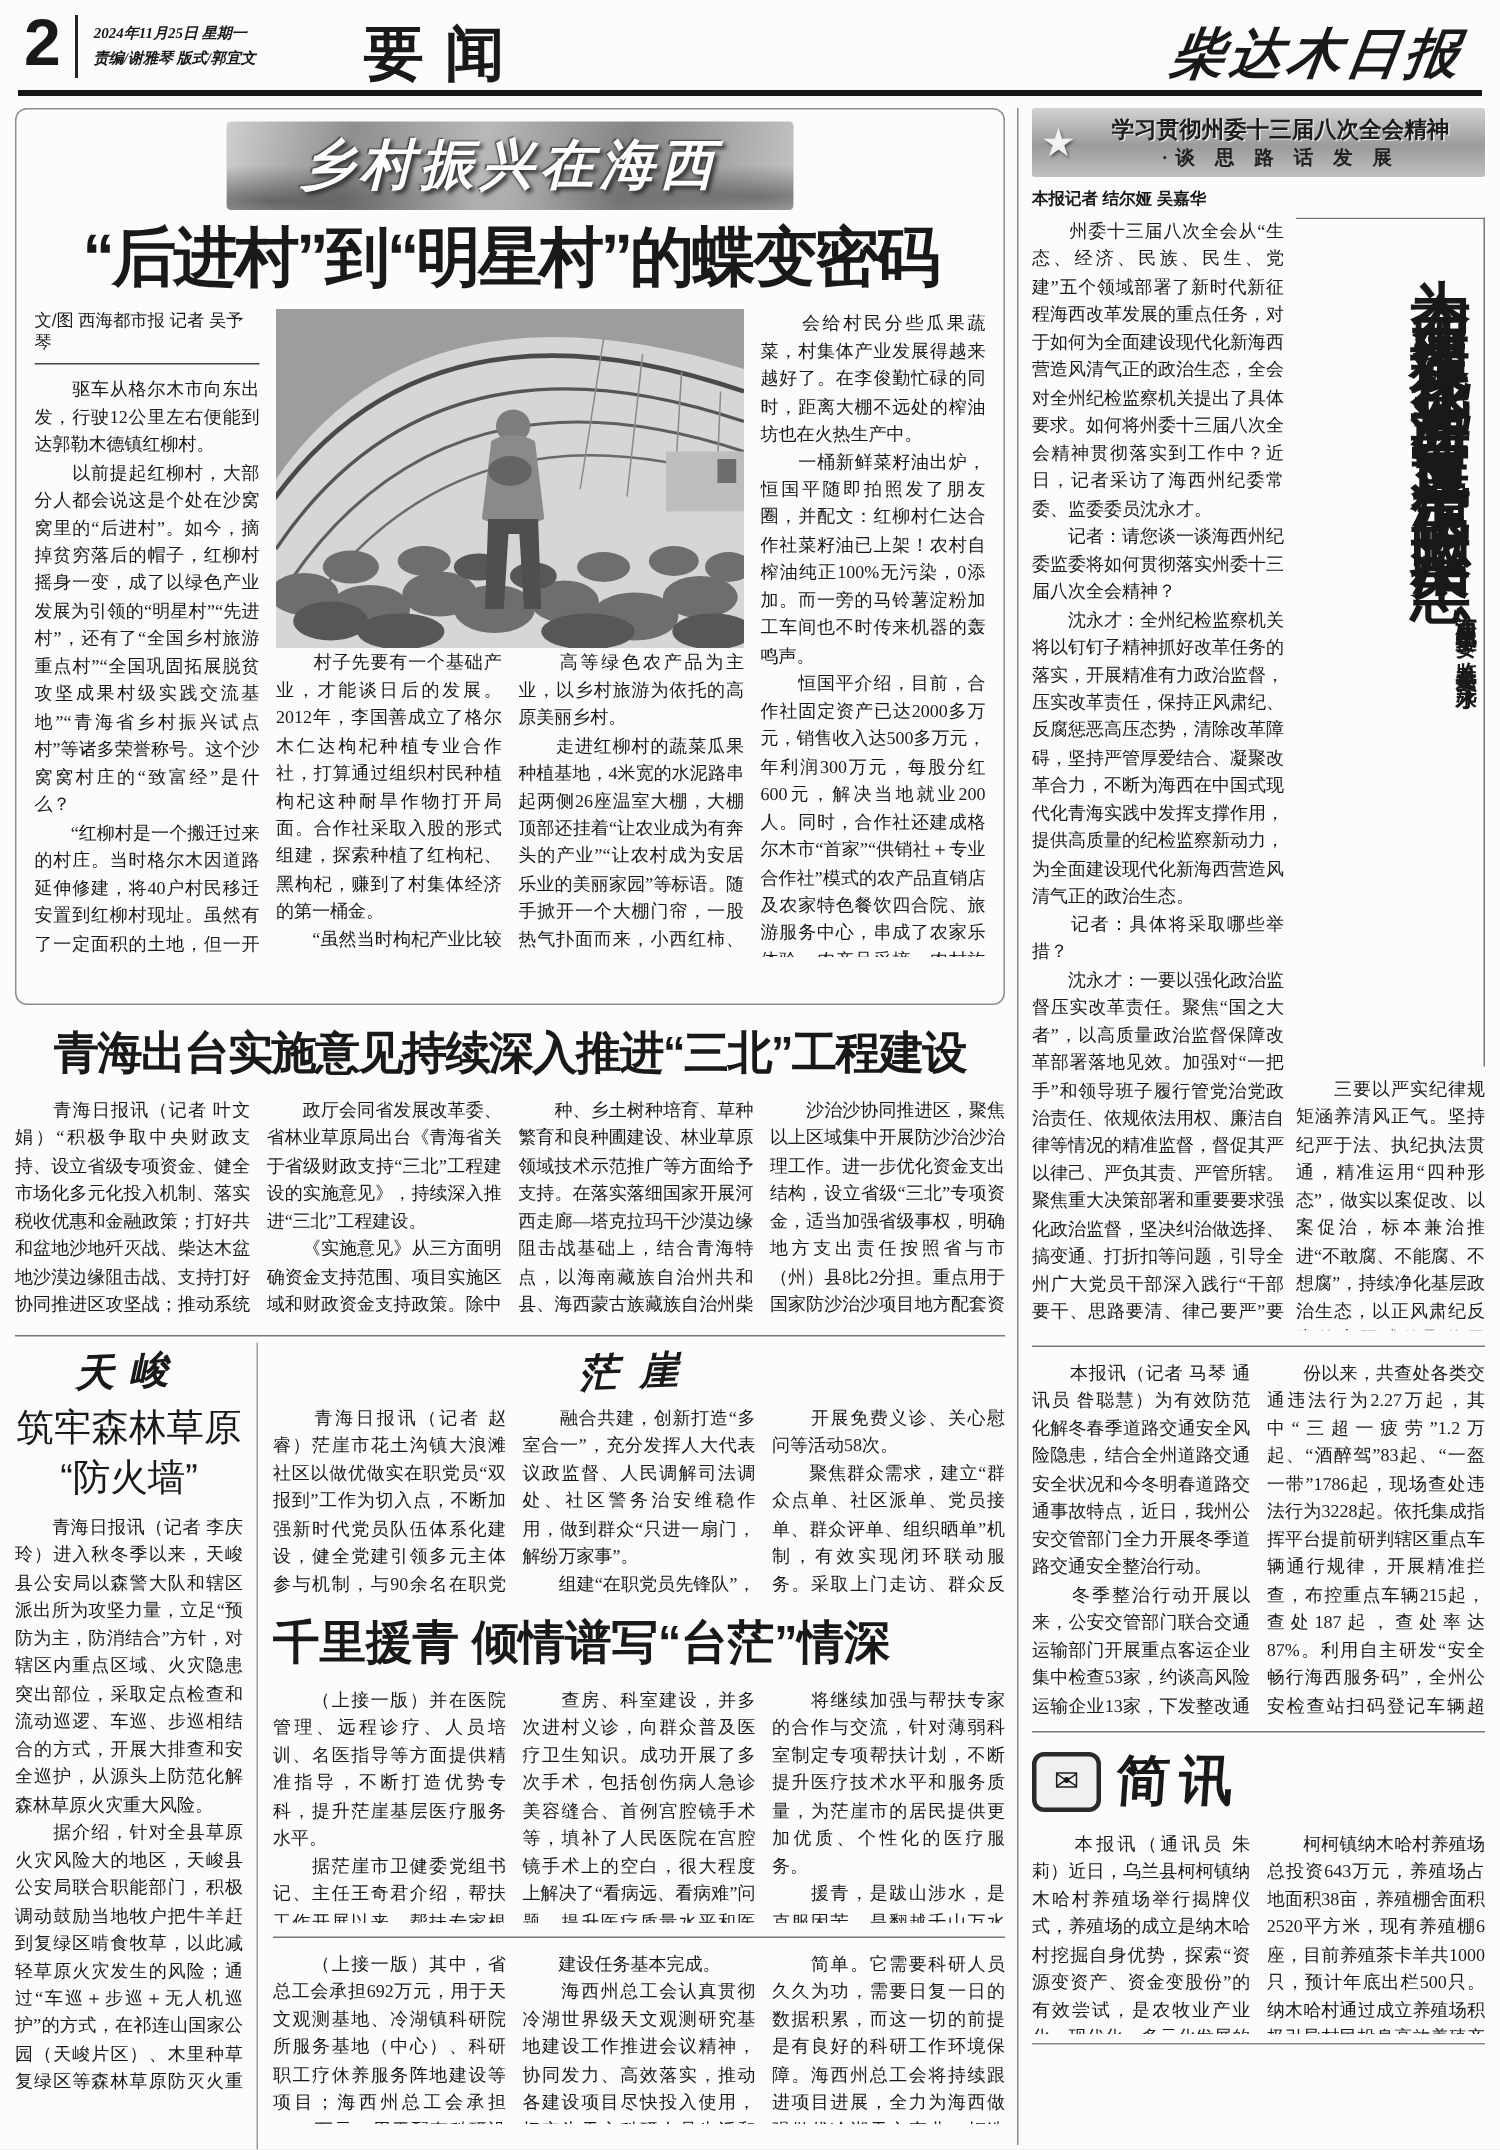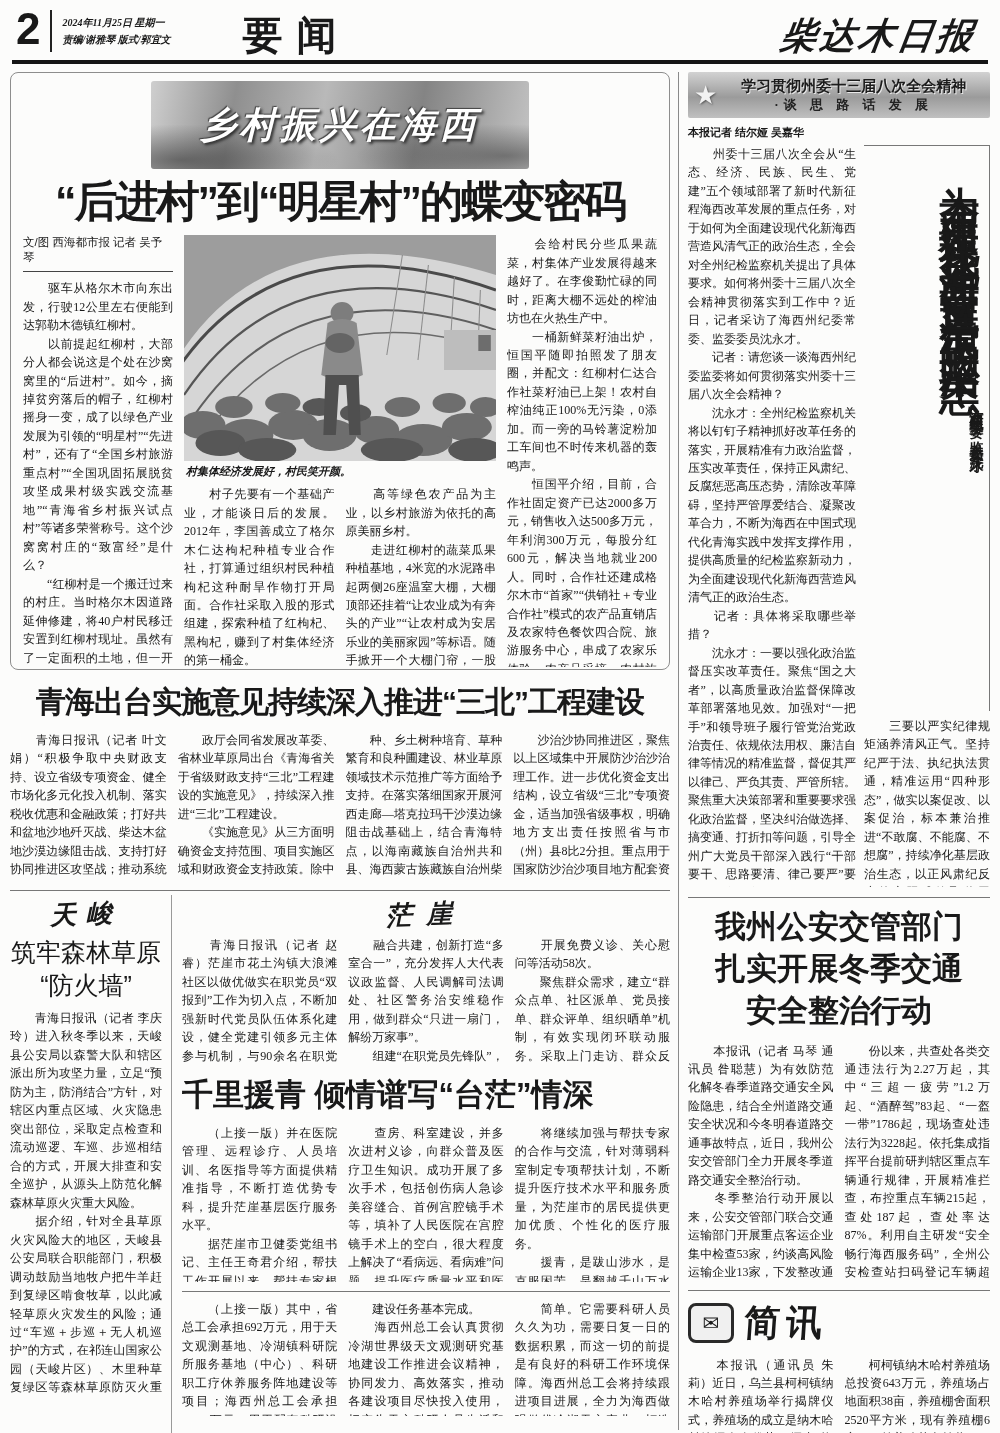--- a/index.html
+++ b/index.html
@@ -13,21 +13,21 @@
   .sec-title{font-size:40px;font-weight:bold;letter-spacing:14px;padding:2px 0 0 30px;}
   .masthead{margin-left:auto;font-size:36px;font-weight:bold;font-style:italic;letter-spacing:3px;
             transform:skewX(-8deg);padding:6px 14px 0 0;font-family:"Liberation Serif",serif;}
   .rule{height:4px;background:#151515;margin:2px 2px 0 2px;}
   
   .content{display:flex;margin-top:8px;height:1358px;}
   .lcol{width:660px;flex:0 0 660px;}
   .rcol{flex:1;border-left:1px solid #8a8a8a;margin-left:8px;padding-left:9px;box-sizing:border-box;}
   
   .mainbox{border:1px solid #8d8d8d;border-radius:8px;height:598px;box-sizing:border-box;padding:8px 12px;}
-  .banner{width:378px;height:88px;margin:0 auto;border-radius:3px;
+  .banner{width:378px;height:59px;margin:0 auto;border-radius:3px;
           background:linear-gradient(100deg,#cfcfcf 0%,#8f8f8f 22%,#b9b9b9 45%,#848484 70%,#c4c4c4 100%);
           display:flex;align-items:center;justify-content:center;position:relative;overflow:hidden;}
   .banner:before{content:"";position:absolute;left:0;top:0;width:100%;height:100%;
           background:radial-gradient(ellipse at 8% 90%,rgba(40,40,40,.55),transparent 32%),
                      radial-gradient(ellipse at 94% 85%,rgba(45,45,45,.5),transparent 30%);}
   .banner-txt{position:relative;color:#fff;font-size:36px;font-weight:bold;font-style:italic;letter-spacing:4px;
           text-shadow:2px 2px 3px #2d2d2d,-1px -1px 1px #444;}
   .main-headline{font-family:"Liberation Sans",sans-serif;font-size:43px;font-weight:bold;text-align:center;
           line-height:1.12;margin:8px 0 10px 0;letter-spacing:-2px;}
   .mcols{display:grid;grid-template-columns:150px 1fr 150px;gap:11px;height:432px;overflow:hidden;}
@@ -157,21 +157,20 @@
                     <ellipse cx="280" cy="215" rx="26" ry="12"></ellipse>
                 </g>
                 <g>
                   <circle cx="152" cy="78" r="11" fill="#7d7d7d"></circle>
                   <path d="M138,88 Q152,80 166,88 L172,140 Q152,150 132,140 Z" fill="#8a8a8a"></path>
                   <path d="M136,140 L134,200 L146,200 L149,150 L156,150 L159,200 L170,200 L168,140 Z" fill="#4f4f4f"></path>
                   <ellipse cx="150" cy="108" rx="14" ry="10" fill="#646464"></ellipse>
                 </g>
               </svg>
             </div>
-            <div class="caption">村集体经济发展好，村民笑开颜。</div>
             <div class="midcols">
               <div class="coltxt">　　村子先要有一个基础产业，才能谈日后的发展。2012年，李国善成立了格尔木仁达枸杞种植专业合作社，打算通过组织村民种植枸杞这种耐旱作物打开局面。合作社采取入股的形式组建，探索种植了红枸杞、黑枸杞，赚到了村集体经济的第一桶金。
 　　“虽然当时枸杞产业比较好，但李书记和大家伙儿都觉得不能一条路走路，需要多元发展，多点开花。”恒国平说。随后，在村两委的带领下，村民们在温室大棚里尝试种植无公害的瓜果蔬菜、盖上鸡舍养鸡、建好猪棚养猪、修好农家院经营农家乐。几年时间，红柳村已发展为以枸杞、果蔬、肉</div>
               <div class="coltxt">　　高等绿色农产品为主业，以乡村旅游为依托的高原美丽乡村。
 　　走进红柳村的蔬菜瓜果种植基地，4米宽的水泥路串起两侧26座温室大棚，大棚顶部还挂着“让农业成为有奔头的产业”“让农村成为安居乐业的美丽家园”等标语。随手掀开一个大棚门帘，一股热气扑面而来，小西红柿、菜瓜、大白菜等各种蔬果长势喜人。
 　　白菜大棚里，村民李俊勤正和同伴采摘大白菜，整理打包后运送到格尔木市的超市及蔬菜铺。她说，现在合作社一年四季都有活儿干，在家门口就有稳定收入。逢年过节，村上还</div>
             </div>
           </div>
           <div class="coltxt">　　会给村民分些瓜果蔬菜，村集体产业发展得越来越好了。在李俊勤忙碌的同时，距离大棚不远处的榨油坊也在火热生产中。
 　　一桶新鲜菜籽油出炉，恒国平随即拍照发了朋友圈，并配文：红柳村仁达合作社菜籽油已上架！农村自榨油纯正100%无污染，0添加。而一旁的马铃薯淀粉加工车间也不时传来机器的轰鸣声。
@@ -257,23 +256,20 @@
               <div class="vh-sub">——访海西州纪委常委、监委委员 沈永才</div>
             </div>
             <div class="coltxt int-tail">　　三要以严实纪律规矩涵养清风正气。坚持纪严于法、执纪执法贯通，精准运用“四种形态”，做实以案促改、以案促治，标本兼治推进“不敢腐、不能腐、不想腐”，持续净化基层政治生态，以正风肃纪反腐的实际成效取信于民，严肃查处损害群众利益问题；以文化人，深入推进“清廉海西”建设，形成崇廉尚廉的社会氛围。</div>
           </div>
         </div>
       </div>
 
       <hr class="rhr">
 
       <div>
-        <div class="tr-hl">我州公安交管部门
-扎实开展冬季交通
-安全整治行动</div>
         <div class="duo-cols tr-cols">
           <div class="coltxt">　　本报讯（记者 马琴 通讯员 昝聪慧）为有效防范化解冬春季道路交通安全风险隐患，结合全州道路交通安全状况和今冬明春道路交通事故特点，近日，我州公安交管部门全力开展冬季道路交通安全整治行动。
 　　冬季整治行动开展以来，公安交管部门联合交通运输部门开展重点客运企业集中检查53家，约谈高风险运输企业13家，下发整改通知书13份。在完成24处部省州督办隐患点段的基础上，动态开展排查道路安全隐患14处，目前已治理8处。针对特殊节点野外用火特点，全州11处固定检查站点持续做好车辆的交通违法检查和提醒提示工作，并在“一早一晚”、午后等事故多发时段开展路面动态巡逻，10月</div>
           <div class="coltxt">　　份以来，共查处各类交通违法行为2.27万起，其中“三超一疲劳”1.2万起、“酒醉驾”83起、“一盔一带”1786起，现场查处违法行为3228起。依托集成指挥平台提前研判辖区重点车辆通行规律，开展精准拦查，布控重点车辆215起，查处187起，查处率达87%。利用自主研发“安全畅行海西服务码”，全州公安检查站扫码登记车辆超2.7万辆。依托全州各公安交通检查站点、高速公路服务区设置的宣传大喇叭及“两微一抖”等新媒体平台发布“五大曝光”典型违法案例120余起，发布道路交通安全提示信息3.6万余条，制作发放交通安全宣传手册2.8万份，全力确保辖区道路交通安全形势持续稳定向好。</div>
         </div>
       </div>
 
       <hr class="rhr">
 
       <div>

